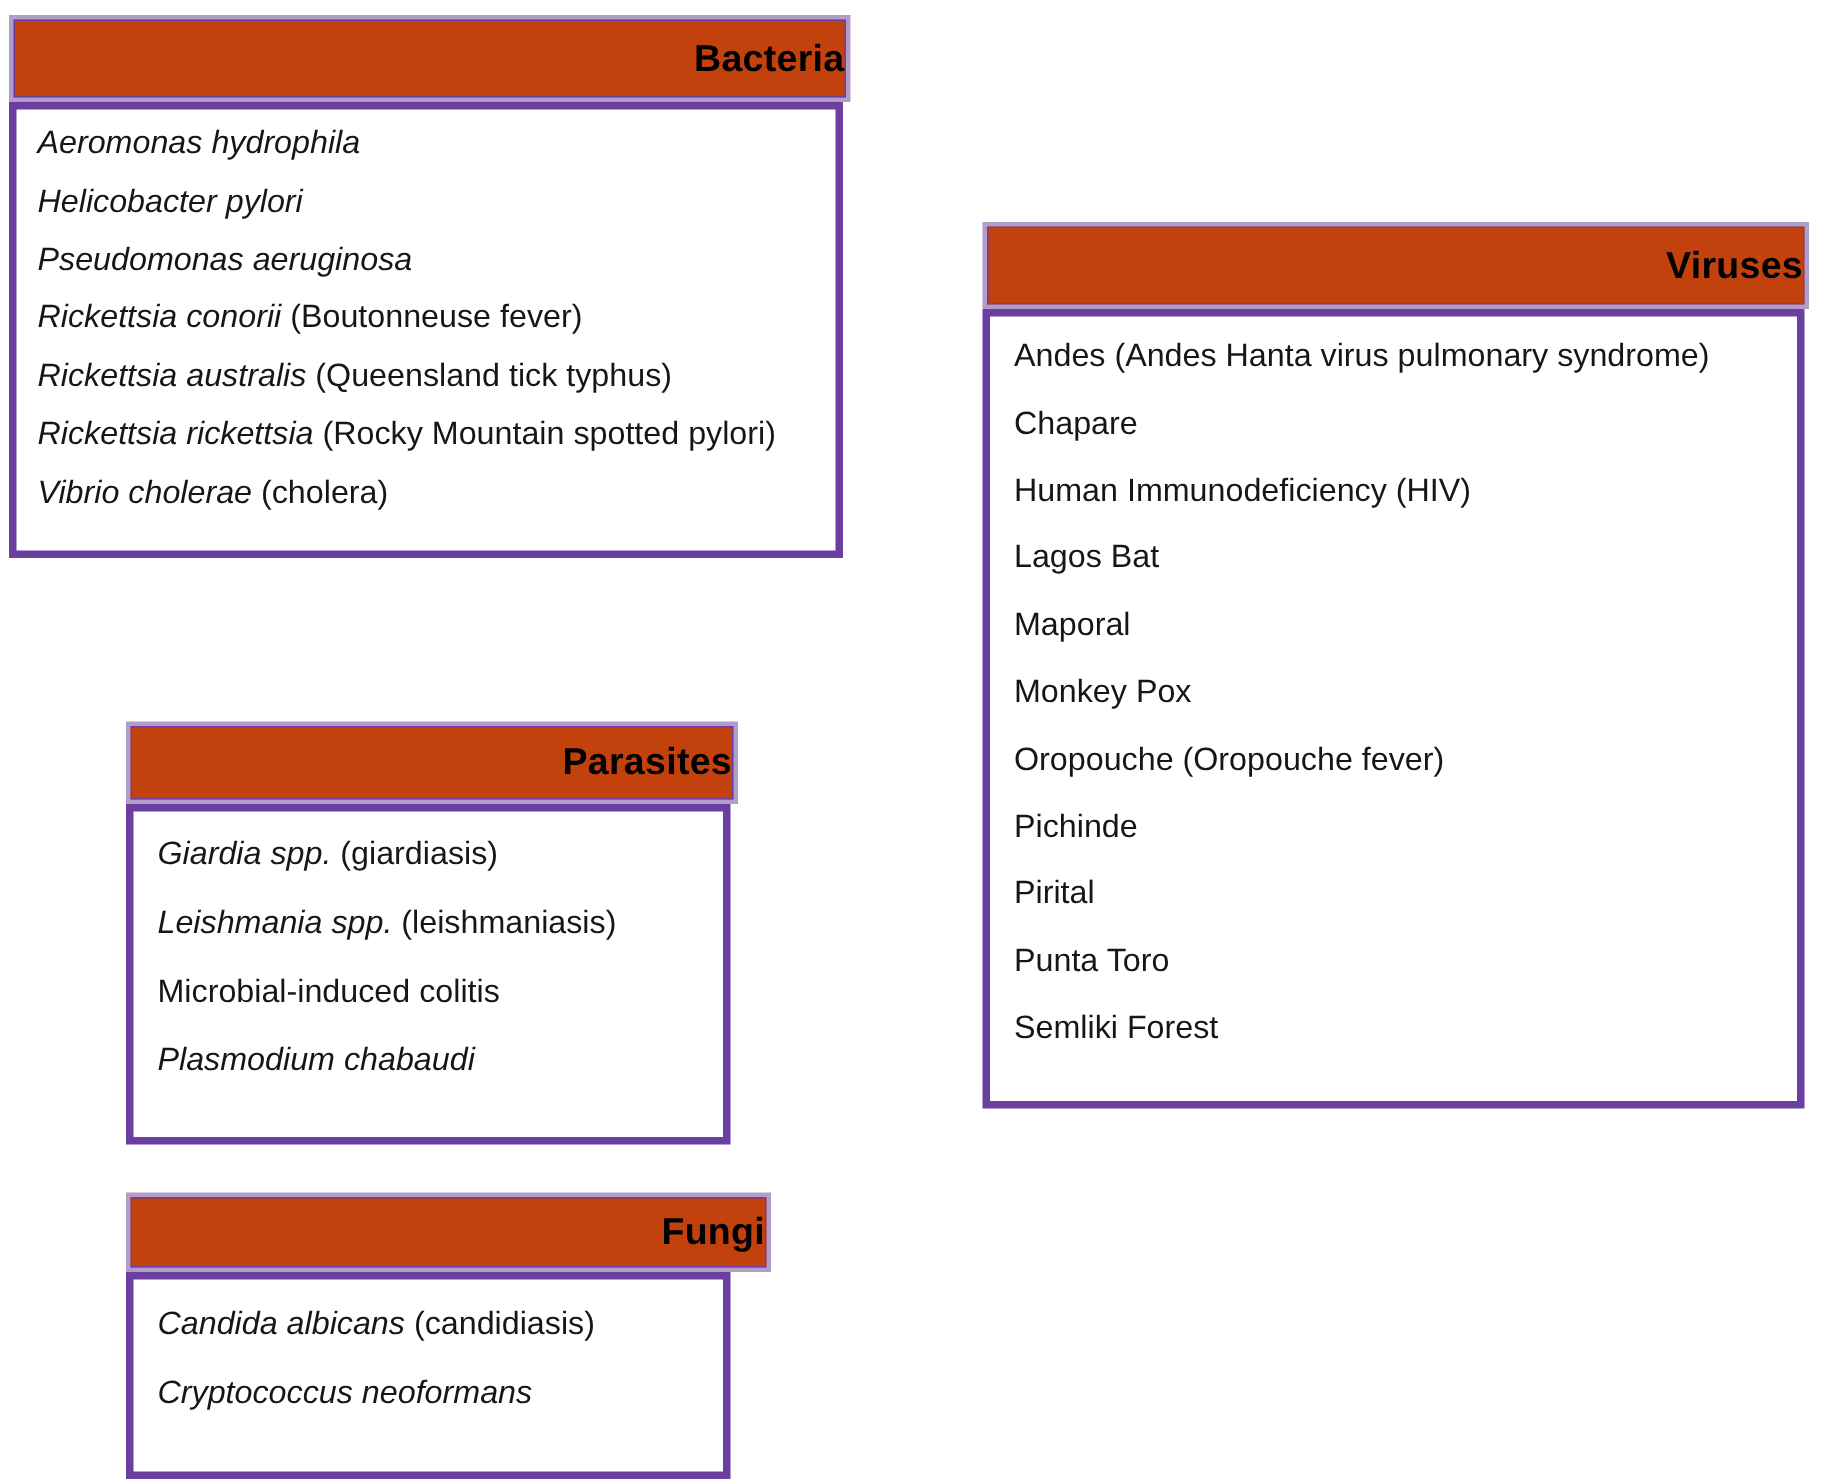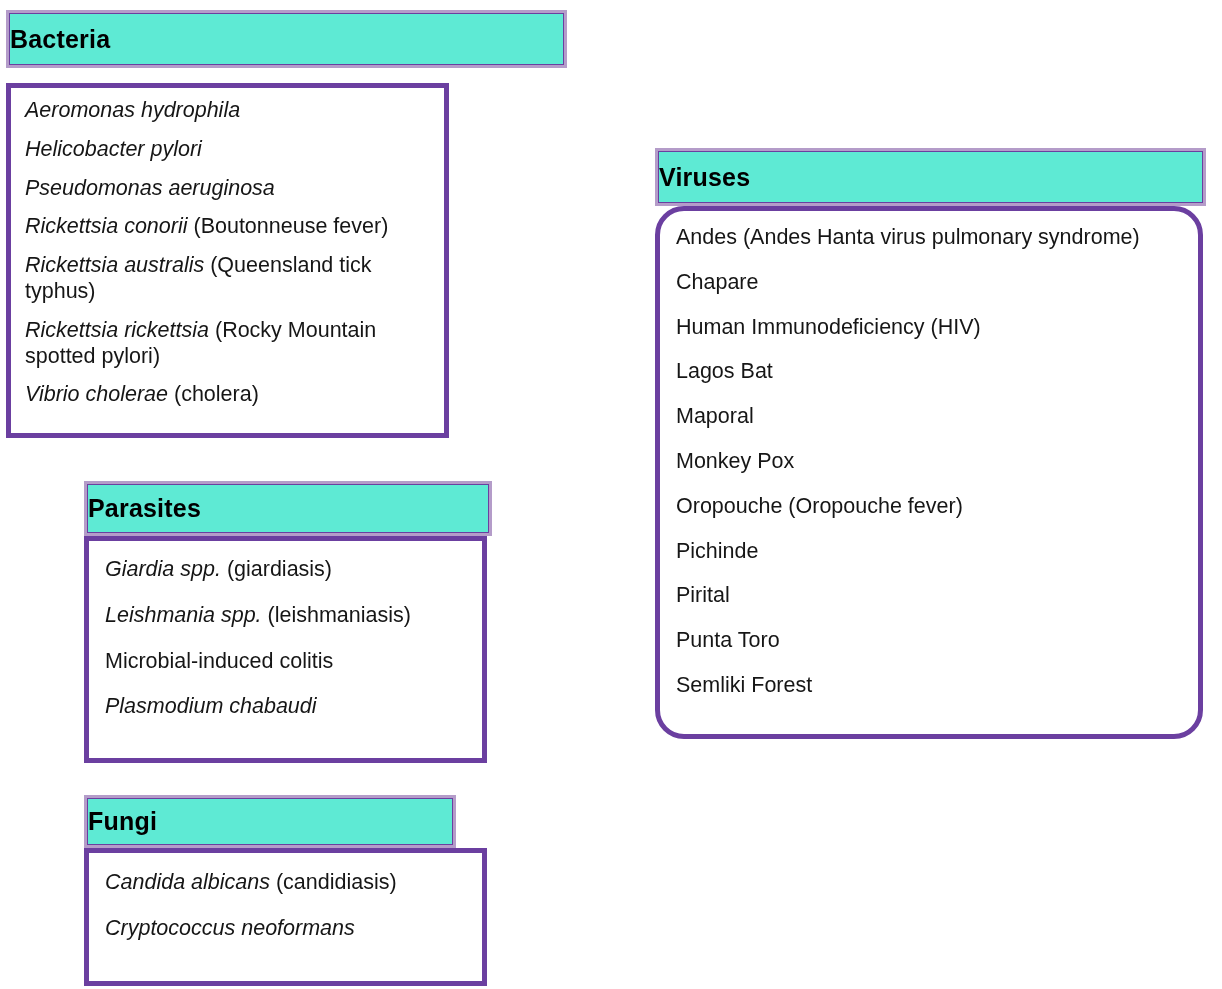--- a/index.html
+++ b/index.html
@@ -24,24 +24,24 @@
 
   .card-header {
     box-sizing: border-box;
     border: 3px solid #b49cc9;      
     background: #ffffff;
     padding: 0;
   }
   .card-header-inner {
     box-sizing: border-box;
     border: 1px solid #6b3fa0;      
-    background: #5eead4;
+    background: #c2410c;
     display: flex;
     align-items: center;
-    justify-content: flex-start;
+    justify-content: flex-end;
     height: 100%;
   }
   .card-title {
     font-weight: bold;
     font-size: 25px;
     letter-spacing: 0.2px;
     line-height: 1;
     color: #000000;
     text-align: center;
   }
@@ -65,36 +65,36 @@
     padding: 0 12px 0 14px;
     margin: 0 0 13px 0;
   }
   .item:last-child { margin-bottom: 0; }
   .item .sci { font-style: italic; }
   .item .common { font-style: normal; }
 
   
   #card-bacteria       { left: 6px;   top: 10px; width: 561px; }
   #card-bacteria .card-header { width: 561px; height: 58px; }
-  #card-bacteria .card-body   { width: 443px; margin-top: 15px; }
+  #card-bacteria .card-body   { width: 556px; }
   #card-bacteria .item        { margin-bottom: 13px; }
 
   #card-parasites      { left: 84px;  top: 481px; width: 408px; }
   #card-parasites .card-header { width: 408px; height: 55px; }
   #card-parasites .card-body   { width: 403px; padding-top: 16px; padding-bottom: 18px; }
   #card-parasites .item        { margin-bottom: 20px; padding-left: 16px; }
 
   #card-fungi          { left: 84px;  top: 795px; width: 408px; }
-  #card-fungi .card-header { width: 372px; height: 53px; }
+  #card-fungi .card-header { width: 430px; height: 53px; }
   #card-fungi .card-body   { width: 403px; padding-top: 17px; padding-bottom: 19px; }
   #card-fungi .item        { margin-bottom: 20px; padding-left: 16px; }
 
   #card-viruses        { left: 655px; top: 148px; width: 551px; }
   #card-viruses .card-header { width: 551px; height: 58px; }
-  #card-viruses .card-body   { width: 548px; padding-top: 14px; padding-bottom: 16px; border-radius: 29px; }
+  #card-viruses .card-body   { width: 548px; padding-top: 14px; padding-bottom: 16px; }
   #card-viruses .item        { margin-bottom: 19px; padding-left: 16px; }
 </style>
 </head>
 <body>
 
 <div class="card" id="card-bacteria">
   <div class="card-header">
     <div class="card-header-inner">
       <span class="card-title">Bacteria</span>
     </div>

